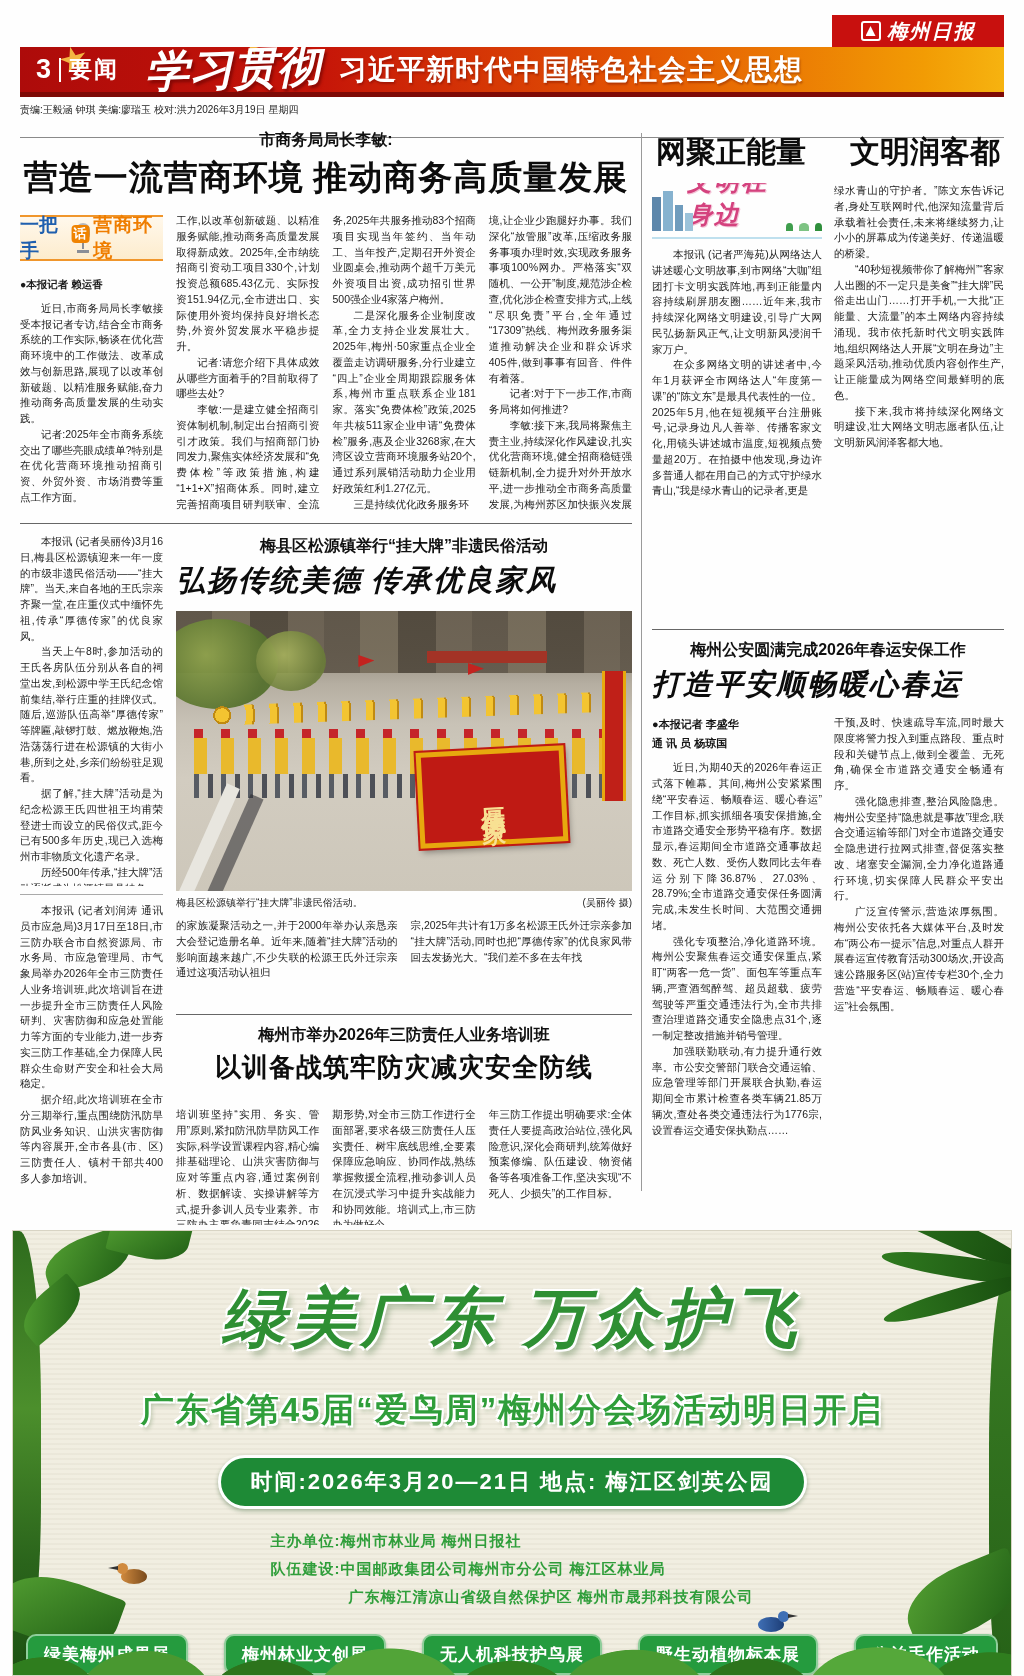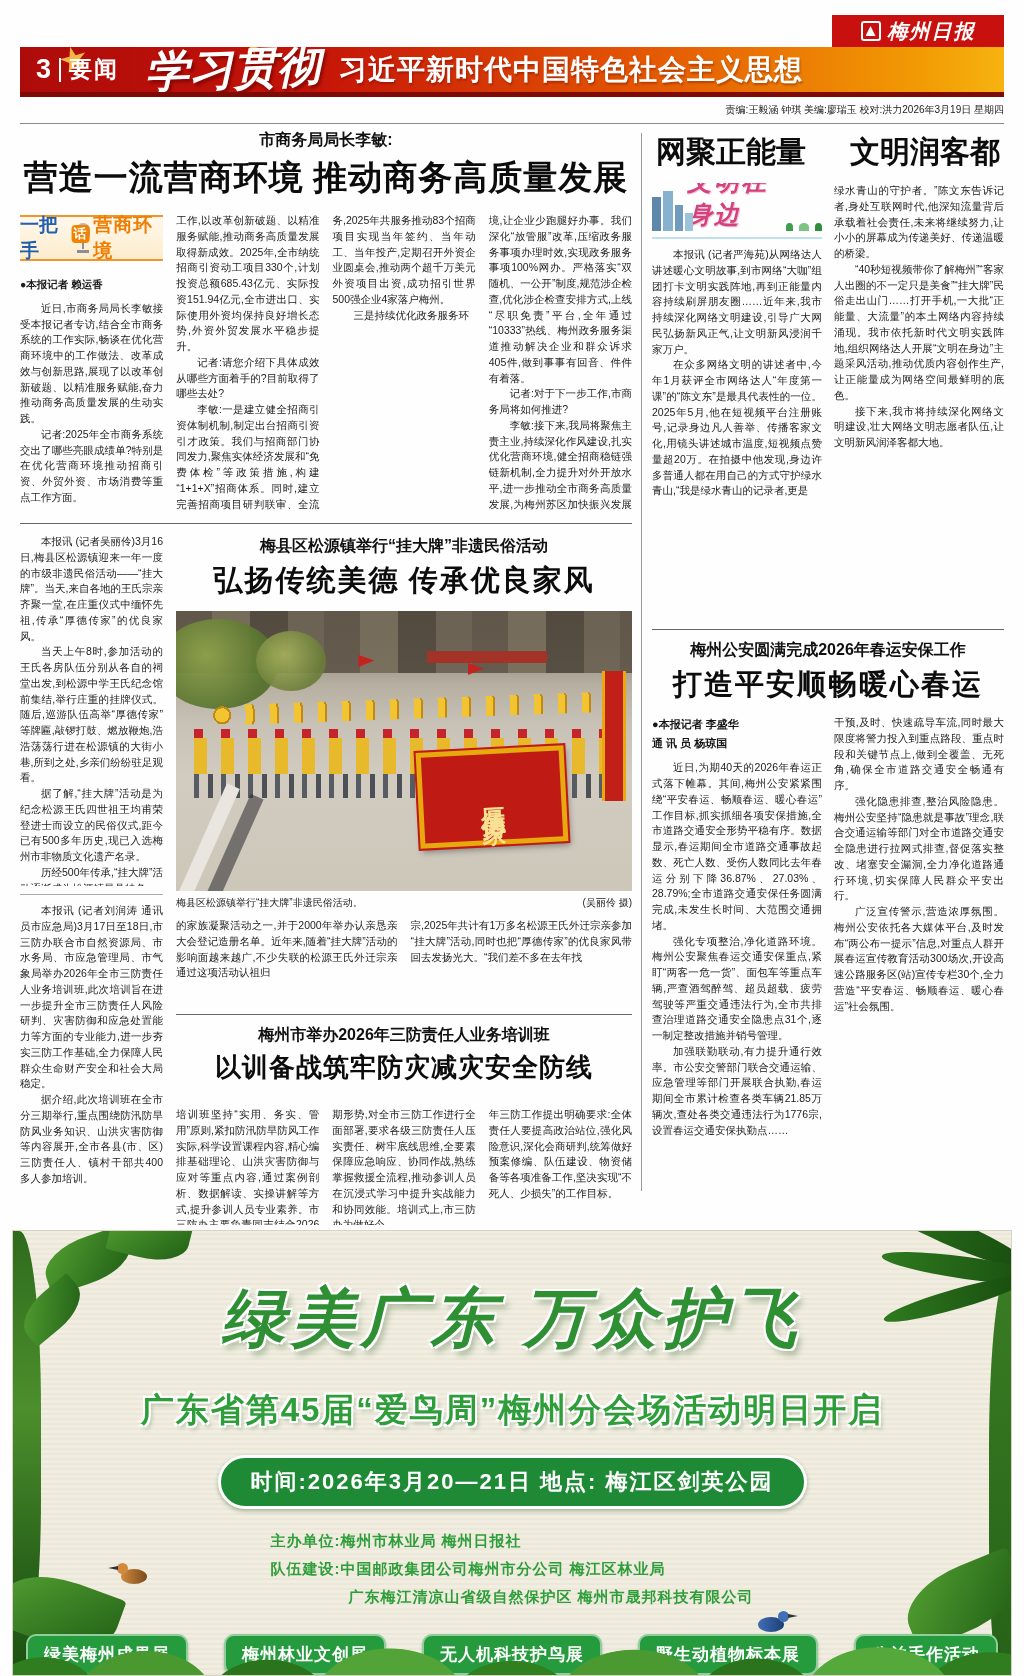--- a/index.html
+++ b/index.html
@@ -27,33 +27,33 @@
   .pageno{ display:flex; align-items:center; gap:8px; color:#fff; font-weight:bold; z-index:2;}
   .pageno .num{ font-size:27px; }
   .pageno .sep{ width:2px; height:24px; background:#fff; }
   .pageno .sec{ font-size:23px; letter-spacing:2px; }
   .banner .script{ color:#fff; font-size:44px; font-weight:bold; font-style:italic;
     font-family:"Liberation Serif","DejaVu Serif",serif; margin:0 18px 0 26px;
     transform:rotate(-2deg); text-shadow:2px 3px 3px rgba(90,0,0,.55); z-index:2;}
   .banner .slogan{ color:#fff; font-size:28px; font-weight:bold; letter-spacing:1px; z-index:2;
     text-shadow:1px 2px 2px rgba(90,0,0,.35);}
   .crew-row{ position:absolute; top:103px; left:20px; width:984px; display:flex;
-    justify-content:flex-end; font-size:10px; color:#222; padding-bottom:6px;
+    justify-content:flex-start; font-size:10px; color:#222; padding-bottom:20px;
     border-bottom:1px solid #8a8a8a;}
 
   
   .left-region{ position:absolute; top:128px; left:20px; width:612px; }
   .right-region{ position:absolute; top:128px; left:652px; width:352px; }
   .v-divider{ position:absolute; top:133px; left:641px; width:1px; height:1058px; background:#9a9a9a; }
 
   .kicker{ text-align:center; font-weight:bold; font-size:16px; color:#111; margin:2px 0 4px; }
   .headline-xl{ text-align:center; font-size:34px; font-weight:900; letter-spacing:1px;
     font-family:"Liberation Serif","DejaVu Serif",serif; margin:0 0 12px; color:#0c0c0c;}
-  .headline-lg{ text-align:center; font-size:29px; font-weight:900; letter-spacing:2px;
-    font-family:"Liberation Serif","DejaVu Serif",serif; margin:2px 0 10px; color:#0c0c0c;}
+  .headline-lg{ font-size:29px; font-weight:900; letter-spacing:2px;
+    font-family:"Liberation Serif","DejaVu Serif",serif; margin:2px 0 10px; color:#0c0c0c;font-style:italic;}
   .headline-md{ text-align:center; font-size:26px; font-weight:900; letter-spacing:1px;
     font-family:"Liberation Serif","DejaVu Serif",serif; margin:2px 0 22px; color:#0c0c0c;}
 
   .bodytext p{ font-size:10.5px; line-height:1.5; text-align:justify; text-indent:2em; color:#1c1c1c; }
   .byline-p{ text-indent:0 !important; font-weight:bold; margin:16px 0 8px !important; }
 
   .cols4{ display:flex; gap:13px; height:300px; overflow:hidden; }
   .cols4 .col{ flex:1; min-width:0; }
   .rule{ border:none; border-top:1px solid #666; margin:10px 0; }
   .rule-light{ border:none; border-top:1px solid #aaa; margin:8px 0; }
@@ -248,24 +248,25 @@
           <p>近日,市商务局局长李敏接受本报记者专访,结合全市商务系统的工作实际,畅谈在优化营商环境中的工作做法、改革成效与创新思路,展现了以改革创新破题、以精准服务赋能,奋力推动商务高质量发展的生动实践。</p>
           <p>记者:2025年全市商务系统交出了哪些亮眼成绩单?特别是在优化营商环境推动招商引资、外贸外资、市场消费等重点工作方面。</p>
         </div>
         <div class="col">
           <p style="text-indent:0">工作,以改革创新破题、以精准服务赋能,推动商务高质量发展取得新成效。2025年,全市纳统招商引资动工项目330个,计划投资总额685.43亿元、实际投资151.94亿元,全市进出口、实际使用外资均保持良好增长态势,外资外贸发展水平稳步提升。</p>
           <p>记者:请您介绍下具体成效从哪些方面着手的?目前取得了哪些去处?</p>
           <p>李敏:一是建立健全招商引资体制机制,制定出台招商引资引才政策。我们与招商部门协同发力,聚焦实体经济发展和“免费体检”等政策措施,构建“1+1+X”招商体系。同时,建立完善招商项目研判联审、全流程跟踪服务、重大项目“四个一”服务等机制,为企业提供精准的办事服务。</p>
         </div>
         <div class="col">
           <p style="text-indent:0">务,2025年共服务推动83个招商项目实现当年签约、当年动工、当年投产,定期召开外资企业圆桌会,推动两个超千万美元外资项目出资,成功招引世界500强企业4家落户梅州。</p>
+          <p>二是深化服务企业制度改革,全力支持企业发展壮大。2025年,梅州·50家重点企业全覆盖走访调研服务,分行业建立“四上”企业全周期跟踪服务体系,梅州市重点联系企业181家。落实“免费体检”政策,2025年共核511家企业申请“免费体检”服务,惠及企业3268家,在大湾区设立营商环境服务站20个,通过系列展销活动助力企业用好政策红利1.27亿元。</p>
           <p>三是持续优化政务服务环</p>
         </div>
         <div class="col">
-          <p style="text-indent:0">境,让企业少跑腿好办事。我们深化“放管服”改革,压缩政务服务事项办理时效,实现政务服务事项100%网办。严格落实“双随机、一公开”制度,规范涉企检查,优化涉企检查安排方式,上线“尽职免责”平台,全年通过“10333”热线、梅州政务服务渠道推动解决企业和群众诉求405件,做到事事有回音、件件有着落。</p>
+          <p style="text-indent:0">境,让企业少跑腿好办事。我们深化“放管服”改革,压缩政务服务事项办理时效,实现政务服务事项100%网办。严格落实“双随机、一公开”制度,规范涉企检查,优化涉企检查安排方式,上线“尽职免责”平台,全年通过“17309”热线、梅州政务服务渠道推动解决企业和群众诉求405件,做到事事有回音、件件有着落。</p>
           <p>记者:对于下一步工作,市商务局将如何推进?</p>
           <p>李敏:接下来,我局将聚焦主责主业,持续深化作风建设,扎实优化营商环境,健全招商稳链强链新机制,全力提升对外开放水平,进一步推动全市商务高质量发展,为梅州苏区加快振兴发展贡献更大力量。</p>
         </div>
       </div>
     </div>
 
     <hr class="rule">
 
     <div class="zone2">
       <div class="lead-col bodytext">

